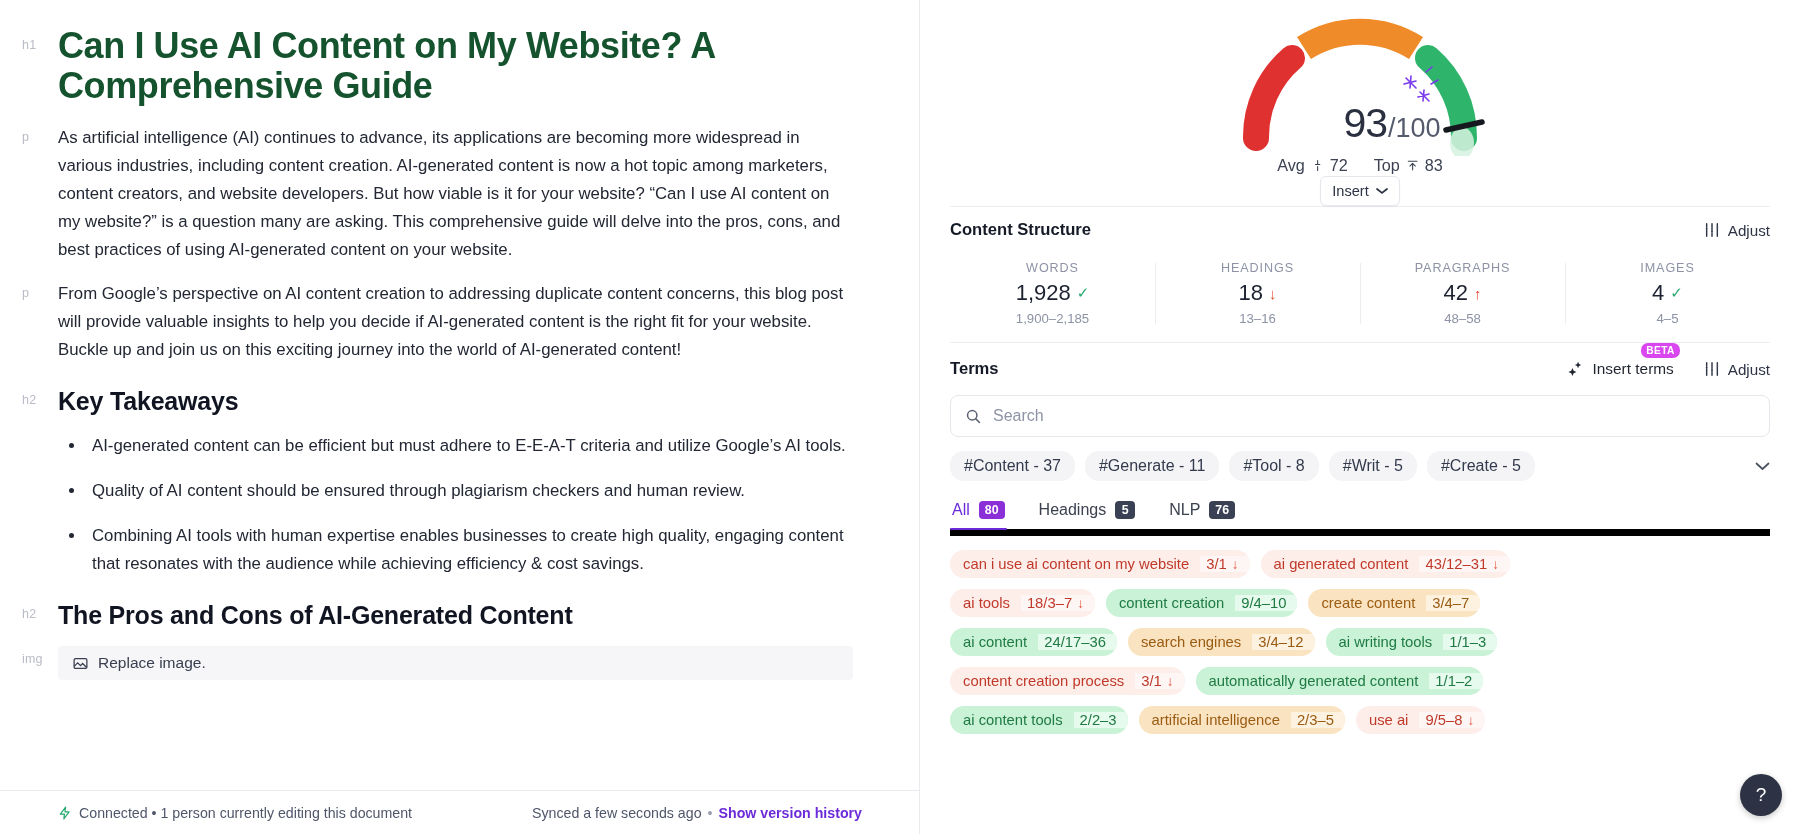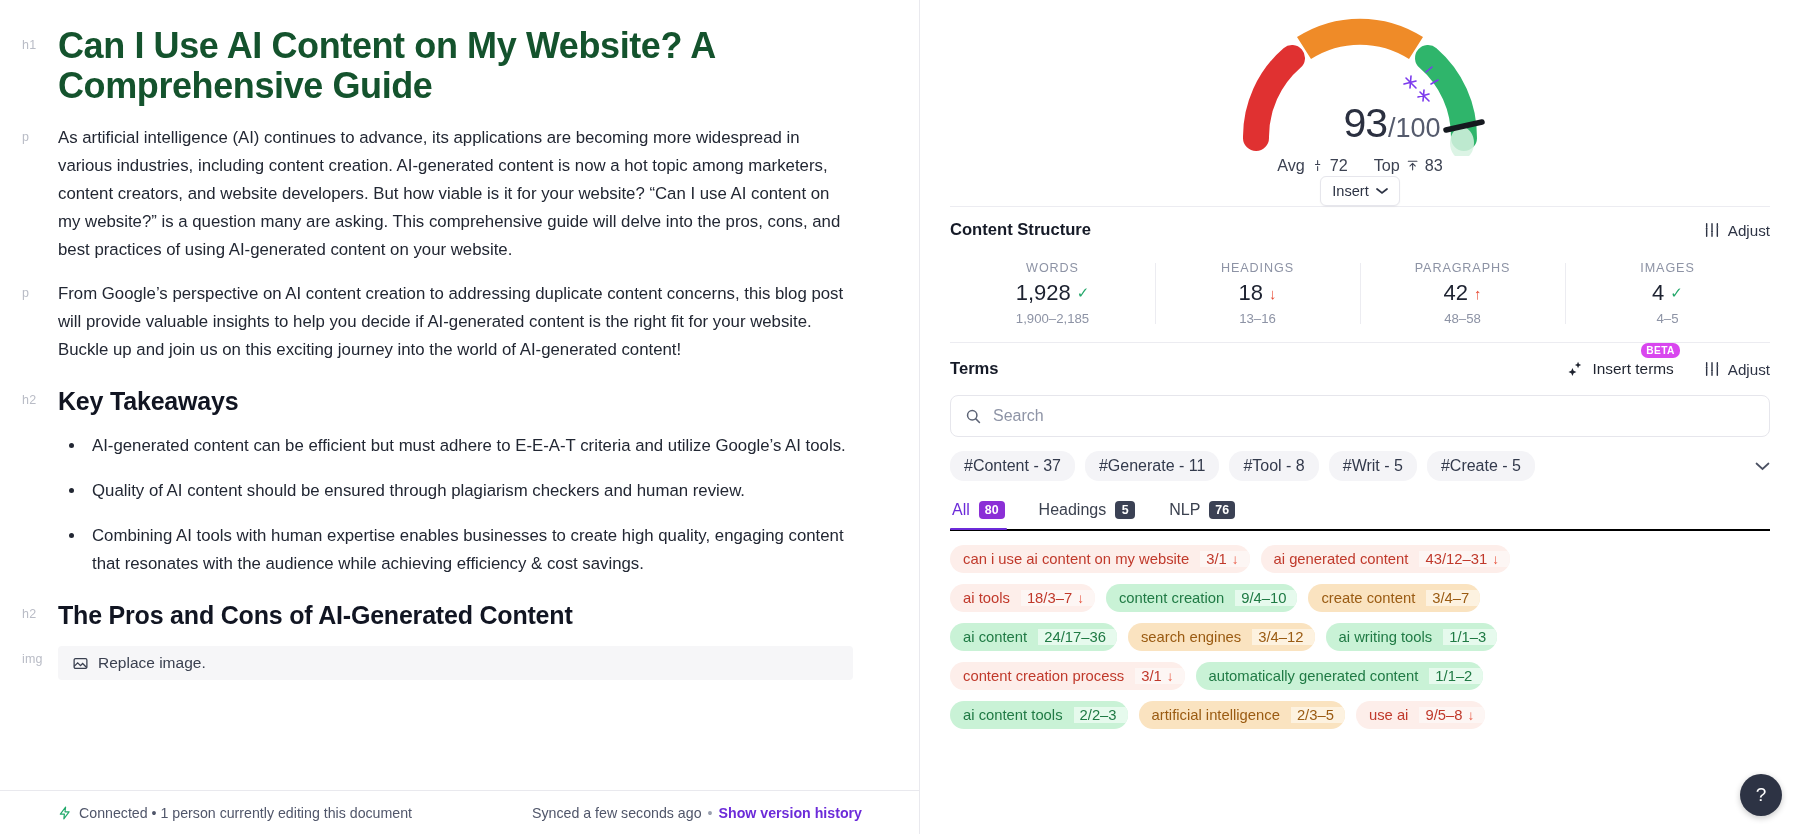--- a/index.html
+++ b/index.html
@@ -153,21 +153,21 @@
   }
   .search-box input::placeholder { color: #8e94a6; }
 
   .chips { display: flex; align-items: center; gap: 10px; padding: 14px 0 6px 0; }
   .chip {
     background: #f4f4f7; border-radius: 14px; padding: 6px 14px;
     font-size: 16px; color: #333a4c; cursor: pointer; white-space: nowrap; text-align: center;
   }
   .chev-more { margin-left: auto; color: #4a5062; cursor: pointer; font-size: 15px; }
 
-  .tabs { display: flex; align-items: center; gap: 30px; border-bottom: 2px solid #000000; margin-top: 6px; }
+  .tabs { display: flex; align-items: center; gap: 30px; border-bottom: 7px solid #000000; margin-top: 6px; }
   .tab {
     display: flex; align-items: center; gap: 9px; padding: 8px 2px 10px 2px;
     font-size: 16px; color: #3a4considerable; color: #3b4considerable; color: #3b414f;
     cursor: pointer; position: relative;
   }
   .tab.active { color: #6c2bd9; }
   .tab.active::after {
     content: ""; position: absolute; left: 0; right: 0; bottom: -1px;
     height: 2.5px; background: #6c2bd9; border-radius: 2px;
   }

